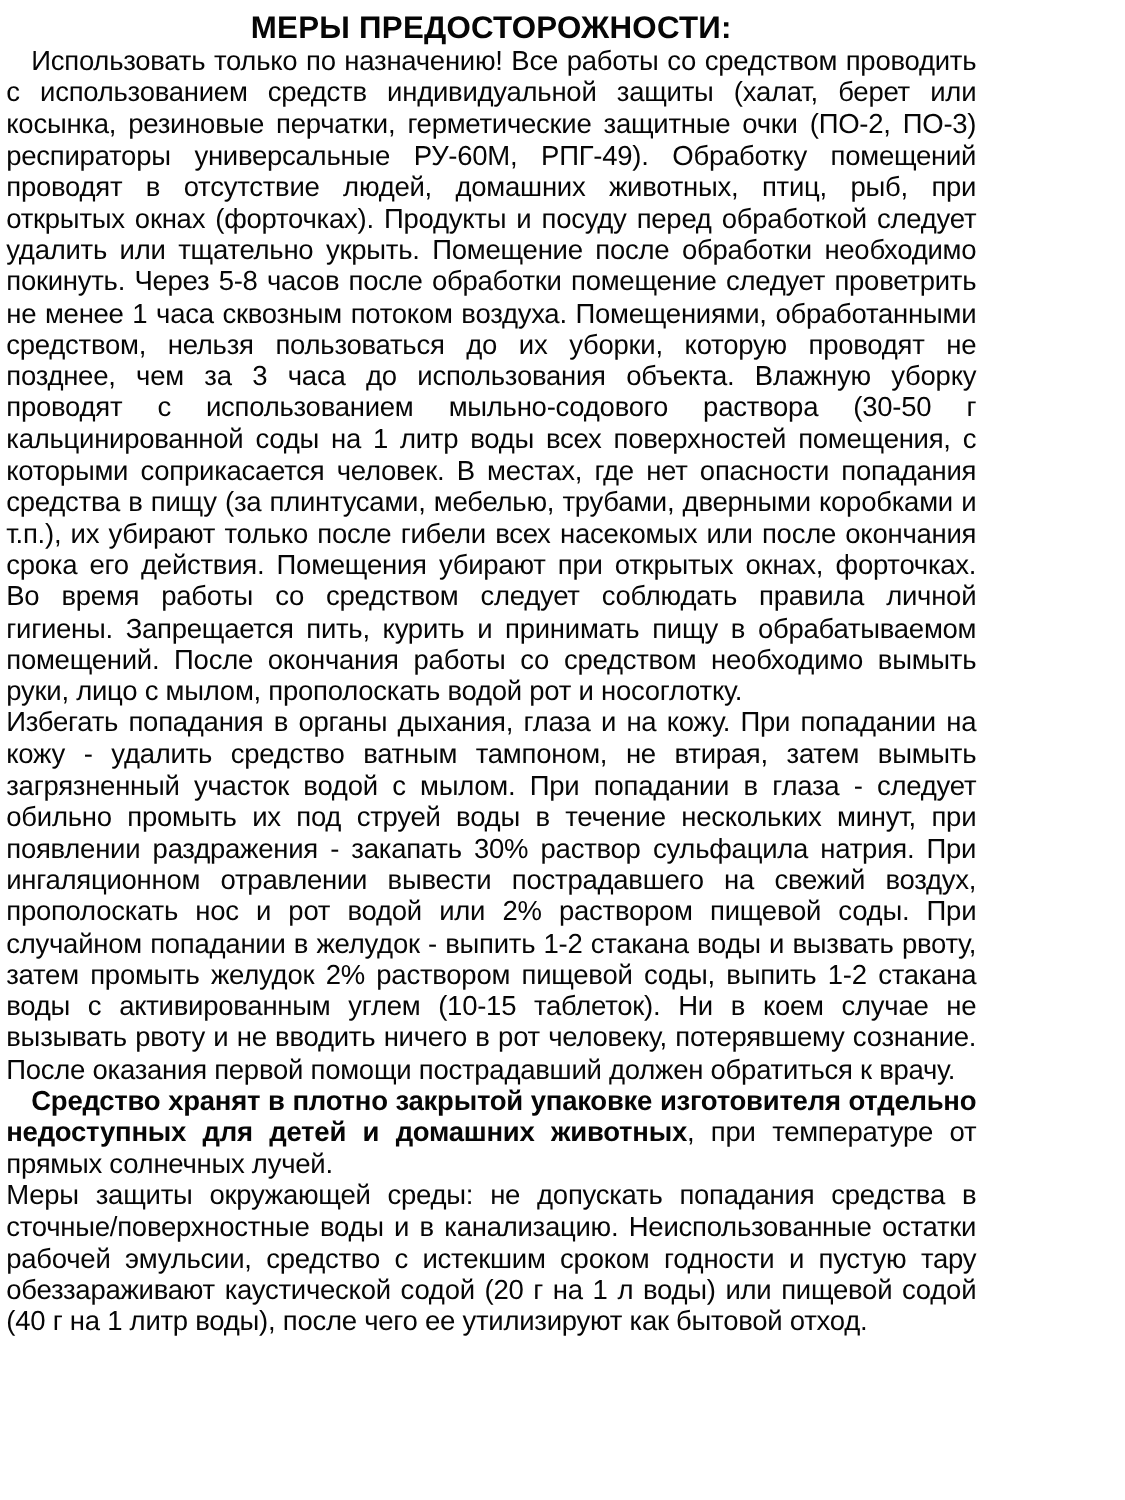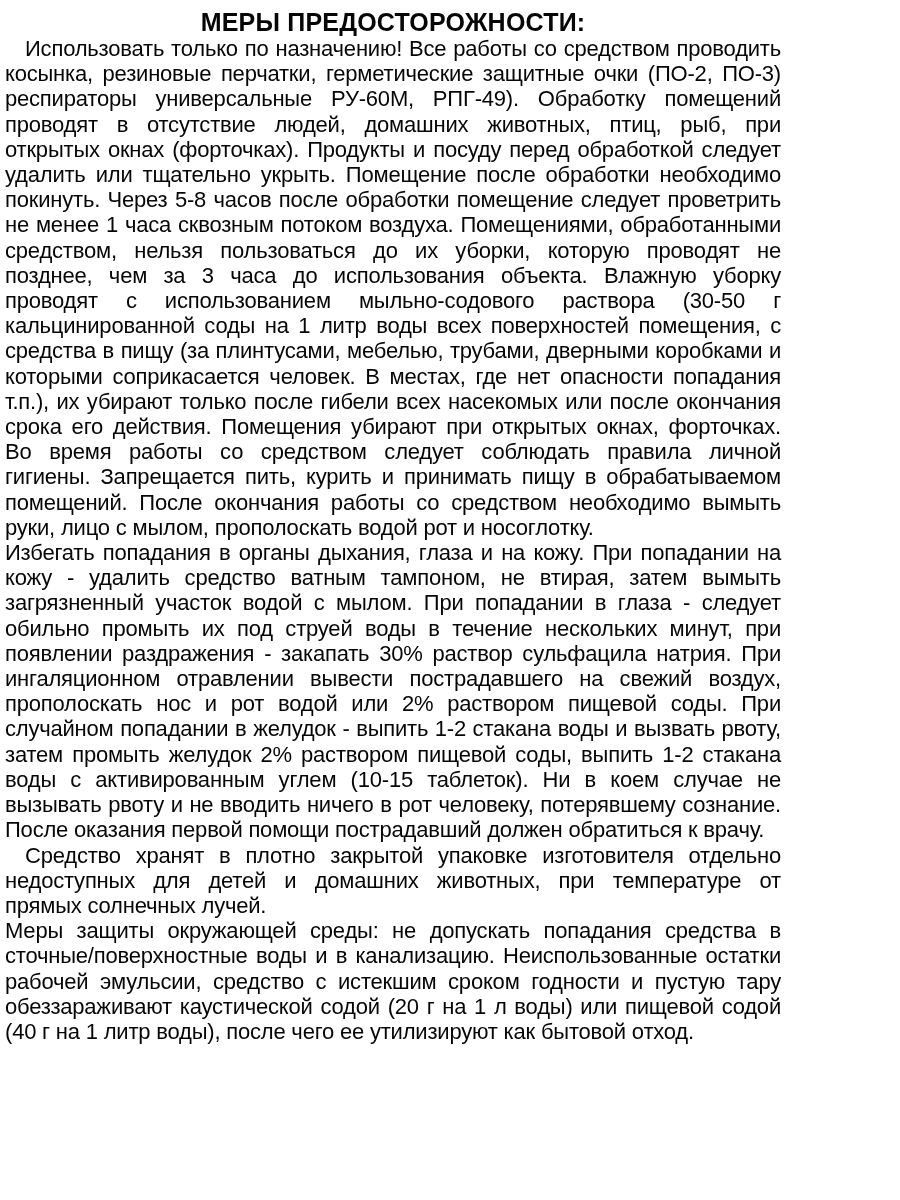--- a/index.html
+++ b/index.html
@@ -36,44 +36,45 @@
     text-align: justify;
     text-align-last: justify;
   }
   .line.last {
     text-align-last: left;
   }
   .line.indent {
     text-indent: 20px;
   }
   .b {
-    font-weight: 400;
+    font-weight: 700;
     margin-top: 32px;
   }
 </style>
 </head>
 <body>
 
 <div class="page">
   <div id="doc">
       <div class="heading">МЕРЫ ПРЕДОСТОРОЖНОСТИ:</div>
       <div class="line indent">Использовать только по назначению! Все работы со средством проводить</div>
+      <div class="line">с использованием средств индивидуальной защиты (халат, берет или</div>
       <div class="line">косынка, резиновые перчатки, герметические защитные очки (ПО-2, ПО-3)</div>
       <div class="line">респираторы универсальные РУ-60М, РПГ-49). Обработку помещений</div>
       <div class="line">проводят в отсутствие людей, домашних животных, птиц, рыб, при</div>
       <div class="line">открытых окнах (форточках). Продукты и посуду перед обработкой следует</div>
       <div class="line">удалить или тщательно укрыть. Помещение после обработки необходимо</div>
       <div class="line">покинуть. Через 5-8 часов после обработки помещение следует проветрить</div>
       <div class="line">не менее 1 часа сквозным потоком воздуха. Помещениями, обработанными</div>
       <div class="line">средством, нельзя пользоваться до их уборки, которую проводят не</div>
       <div class="line">позднее, чем за 3 часа до использования объекта. Влажную уборку</div>
       <div class="line">проводят с использованием мыльно-содового раствора (30-50 г</div>
       <div class="line">кальцинированной соды на 1 литр воды всех поверхностей помещения, с</div>
+      <div class="line">которыми соприкасается человек. В местах, где нет опасности попадания</div>
       <div class="line">средства в пищу (за плинтусами, мебелью, трубами, дверными коробками и</div>
-      <div class="line">которыми соприкасается человек. В местах, где нет опасности попадания</div>
       <div class="line">т.п.), их убирают только после гибели всех насекомых или после окончания</div>
       <div class="line">срока его действия. Помещения убирают при открытых окнах, форточках.</div>
       <div class="line">Во время работы со средством следует соблюдать правила личной</div>
       <div class="line">гигиены. Запрещается пить, курить и принимать пищу в обрабатываемом</div>
       <div class="line">помещений. После окончания работы со средством необходимо вымыть</div>
       <div class="line last">руки, лицо с мылом, прополоскать водой рот и носоглотку.</div>
       <div class="line">Избегать попадания в органы дыхания, глаза и на кожу. При попадании на</div>
       <div class="line">кожу - удалить средство ватным тампоном, не втирая, затем вымыть</div>
       <div class="line">загрязненный участок водой с мылом. При попадании в глаза - следует</div>
       <div class="line">обильно промыть их под струей воды в течение нескольких минут, при</div>

